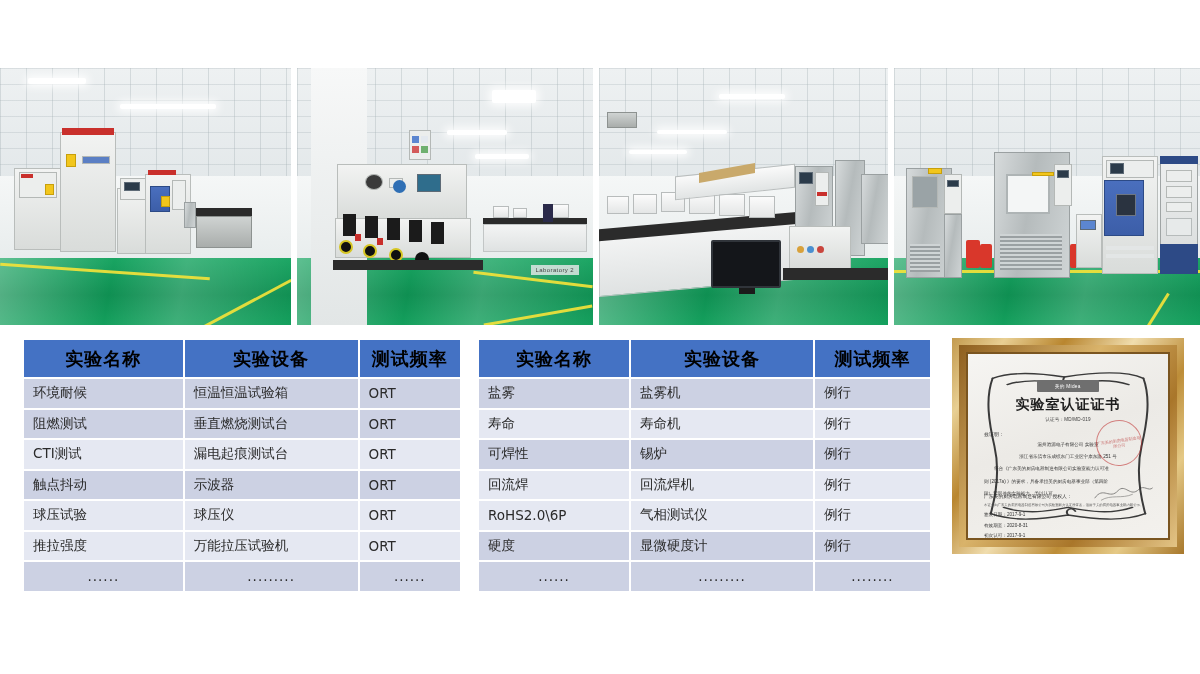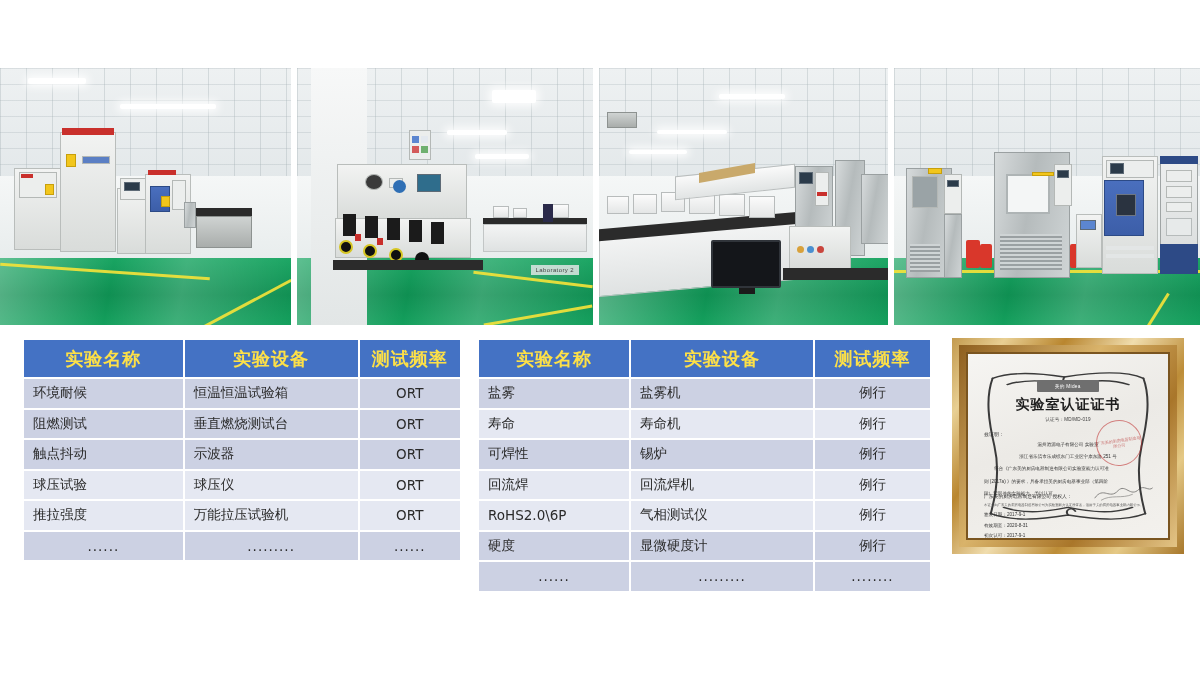--- a/index.html
+++ b/index.html
@@ -82,32 +82,32 @@
 
   
   .tbl {
     position:absolute; top:338px;
     border-collapse:separate; border-spacing:2px 2px;
     font-family:"DejaVu Sans","Liberation Sans",sans-serif;
   }
   .tbl-left  { left:22px;  width:440px; }
   .tbl-right { left:477px; width:455px; }
   .tbl th {
-    background:#4472c4; color:#fde047; font-size:18px; font-weight:bold;
+    background:#4472c4; color:#000000; font-size:18px; font-weight:bold;
     height:37px; text-align:center; letter-spacing:1px;margin-left:14px;
   }
   .tbl td {
     font-size:13.5px; color:#2a2a2a; height:28.5px; padding:0 9px;
     font-weight:normal;
   }
   .tbl tr.odd td  { background:#ccd1e3; }
   .tbl tr.even td { background:#e5e8f2; }
   .c-name { text-align:left; }
   .c-eq   { text-align:left; }
-  .c-freq { text-align:center; }
+  .c-freq { text-align:left; }
   .tbl-left  col.n { width:162px; } .tbl-left  col.e { width:176px; } .tbl-left  col.f { width:102px; }
   .tbl-right col.n { width:152px; } .tbl-right col.e { width:186px; } .tbl-right col.f { width:117px; }
   .dots { text-align:center; color:#555; letter-spacing:1px; font-size:11px; }
 
   
   .cert-wrap { position:absolute; left:952px; top:338px; width:232px; height:216px; }
   .frame-outer {
     position:absolute; inset:0;
     background:linear-gradient(125deg,#c39a4e 0%,#e8cf93 14%,#b9862f 30%,#f0ddae 48%,
       #bd8d38 66%,#e5c986 82%,#a8782c 100%);
@@ -359,20 +359,25 @@
       <tr class="odd">
           <td class="c-name">环境耐候</td>
           <td class="c-eq">恒温恒温试验箱</td>
           <td class="c-freq">ORT</td>
         </tr>
       <tr class="odd">
           <td class="c-name">阻燃测试</td>
           <td class="c-eq">垂直燃烧测试台</td>
           <td class="c-freq">ORT</td>
         </tr>
+      <tr class="even">
+          <td class="c-name">CTI测试</td>
+          <td class="c-eq">漏电起痕测试台</td>
+          <td class="c-freq">ORT</td>
+        </tr>
       <tr class="odd">
           <td class="c-name">触点抖动</td>
           <td class="c-eq">示波器</td>
           <td class="c-freq">ORT</td>
         </tr>
       <tr class="even">
           <td class="c-name">球压试验</td>
           <td class="c-eq">球压仪</td>
           <td class="c-freq">ORT</td>
         </tr>

